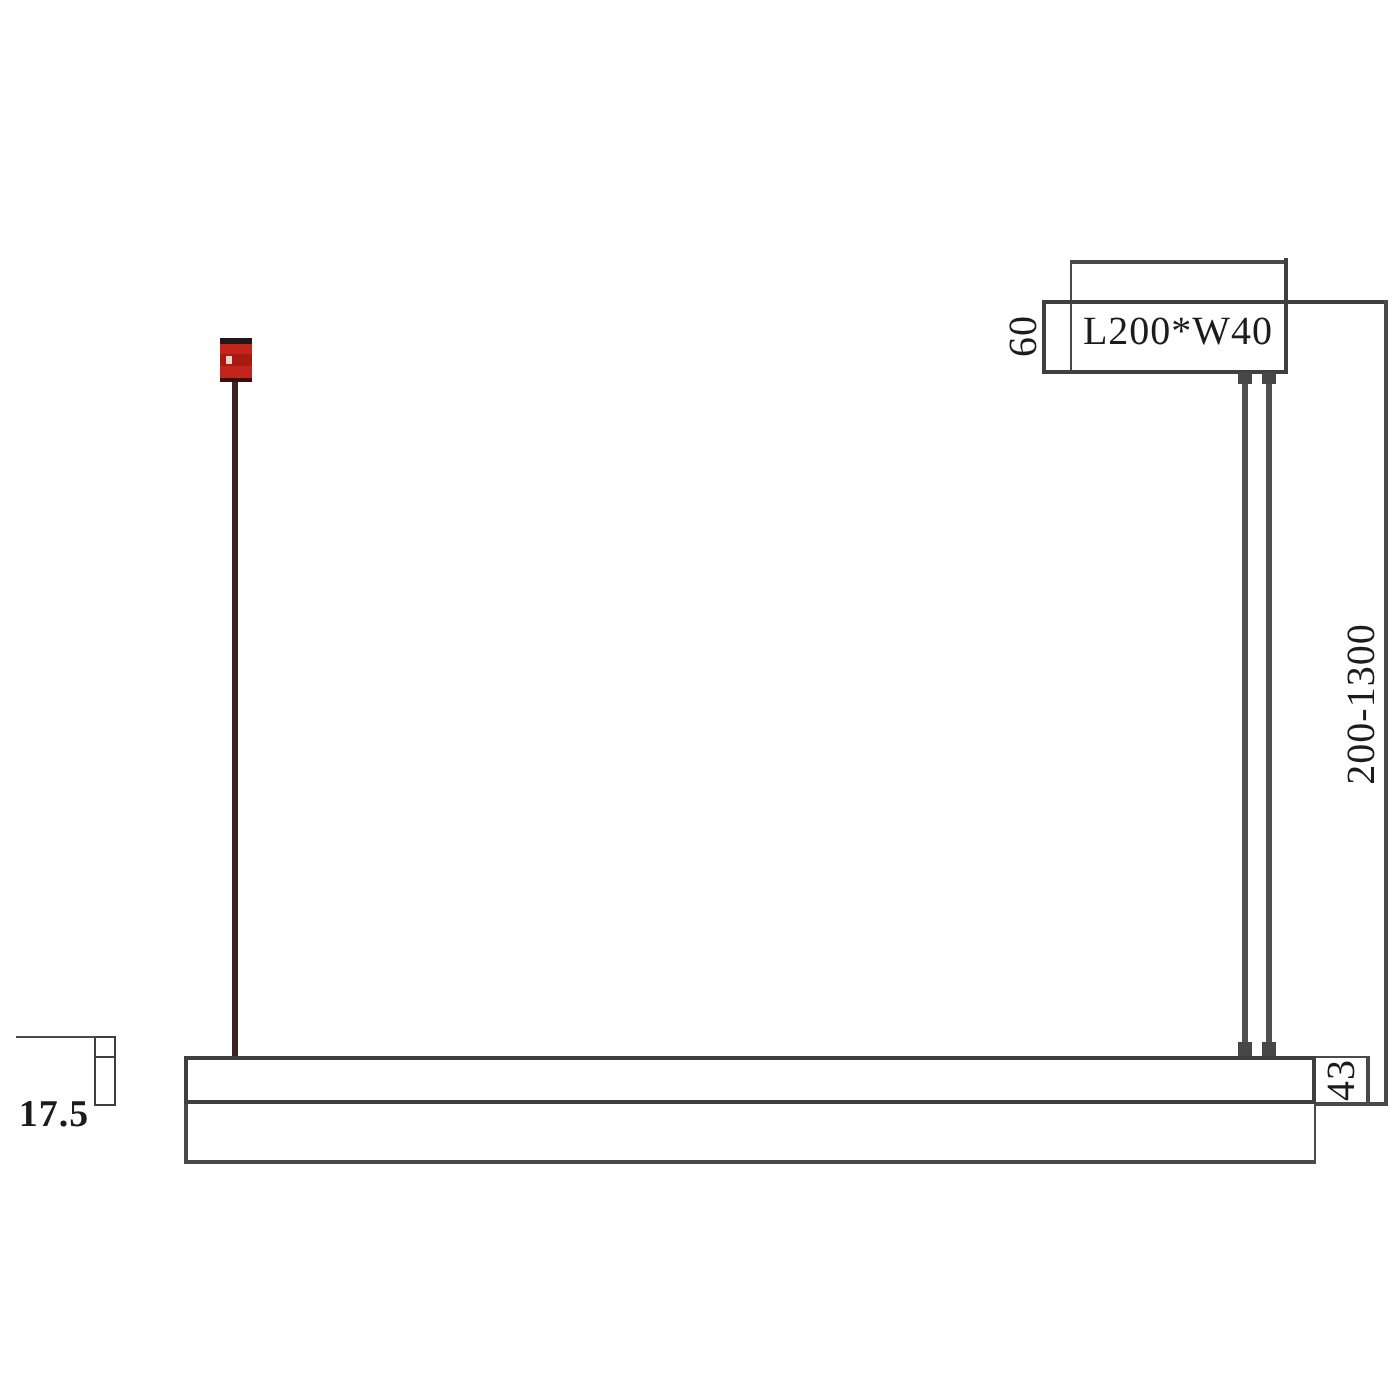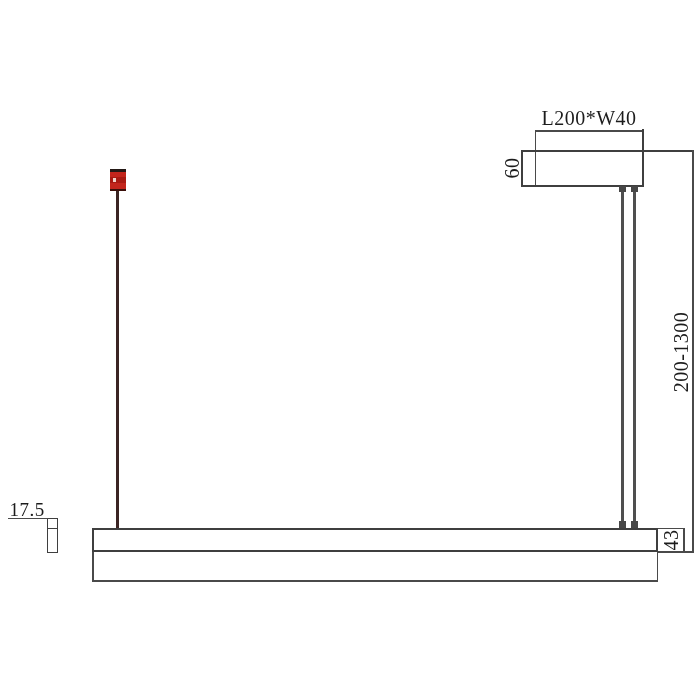--- a/index.html
+++ b/index.html
@@ -14,20 +14,21 @@
   .ln{position:absolute;background:#3f3f3f;}
   .dim{position:absolute;background:#4a4a4a;}
   .hlabel{
     position:absolute;
     font-size:20px;
     line-height:20px;
     text-align:center;
     white-space:nowrap;
     letter-spacing:0.5px;
     color:#1c1c1c;
+    margin-top:48px;
   }
   .vlabel{
     position:absolute;
     font-size:20px;
     line-height:20px;
     white-space:nowrap;
     letter-spacing:0.5px;
     color:#1c1c1c;
     transform:translate(-50%,-50%) rotate(-90deg);
   }
@@ -94,15 +95,15 @@
   <div class="dim" style="left:92px;top:580px;width:566px;height:1.5px;"></div>
 
   <div class="dim" style="left:658px;top:527.5px;width:26px;height:1.5px;"></div>
   <div class="dim" style="left:658px;top:551px;width:36px;height:1.5px;"></div>
   <div class="dim" style="left:683px;top:528px;width:1.5px;height:24px;"></div>
   <div class="vlabel" style="left:671px;top:540px;">43</div>
 
   <div class="profile-rect"></div>
   <div class="ln" style="left:47px;top:527.5px;width:11px;height:1.5px;"></div>
   <div class="dim" style="left:8px;top:517.5px;width:40px;height:1.5px;"></div>
-  <div class="hlabel" style="left:0px;top:500px;width:54px;font-size:19px;">17.5</div>
+  <div class="hlabel" style="left:0px;top:500px;width:54px;font-size:19px;font-weight:bold;">17.5</div>
 
 </div>
 
 </body></html>

